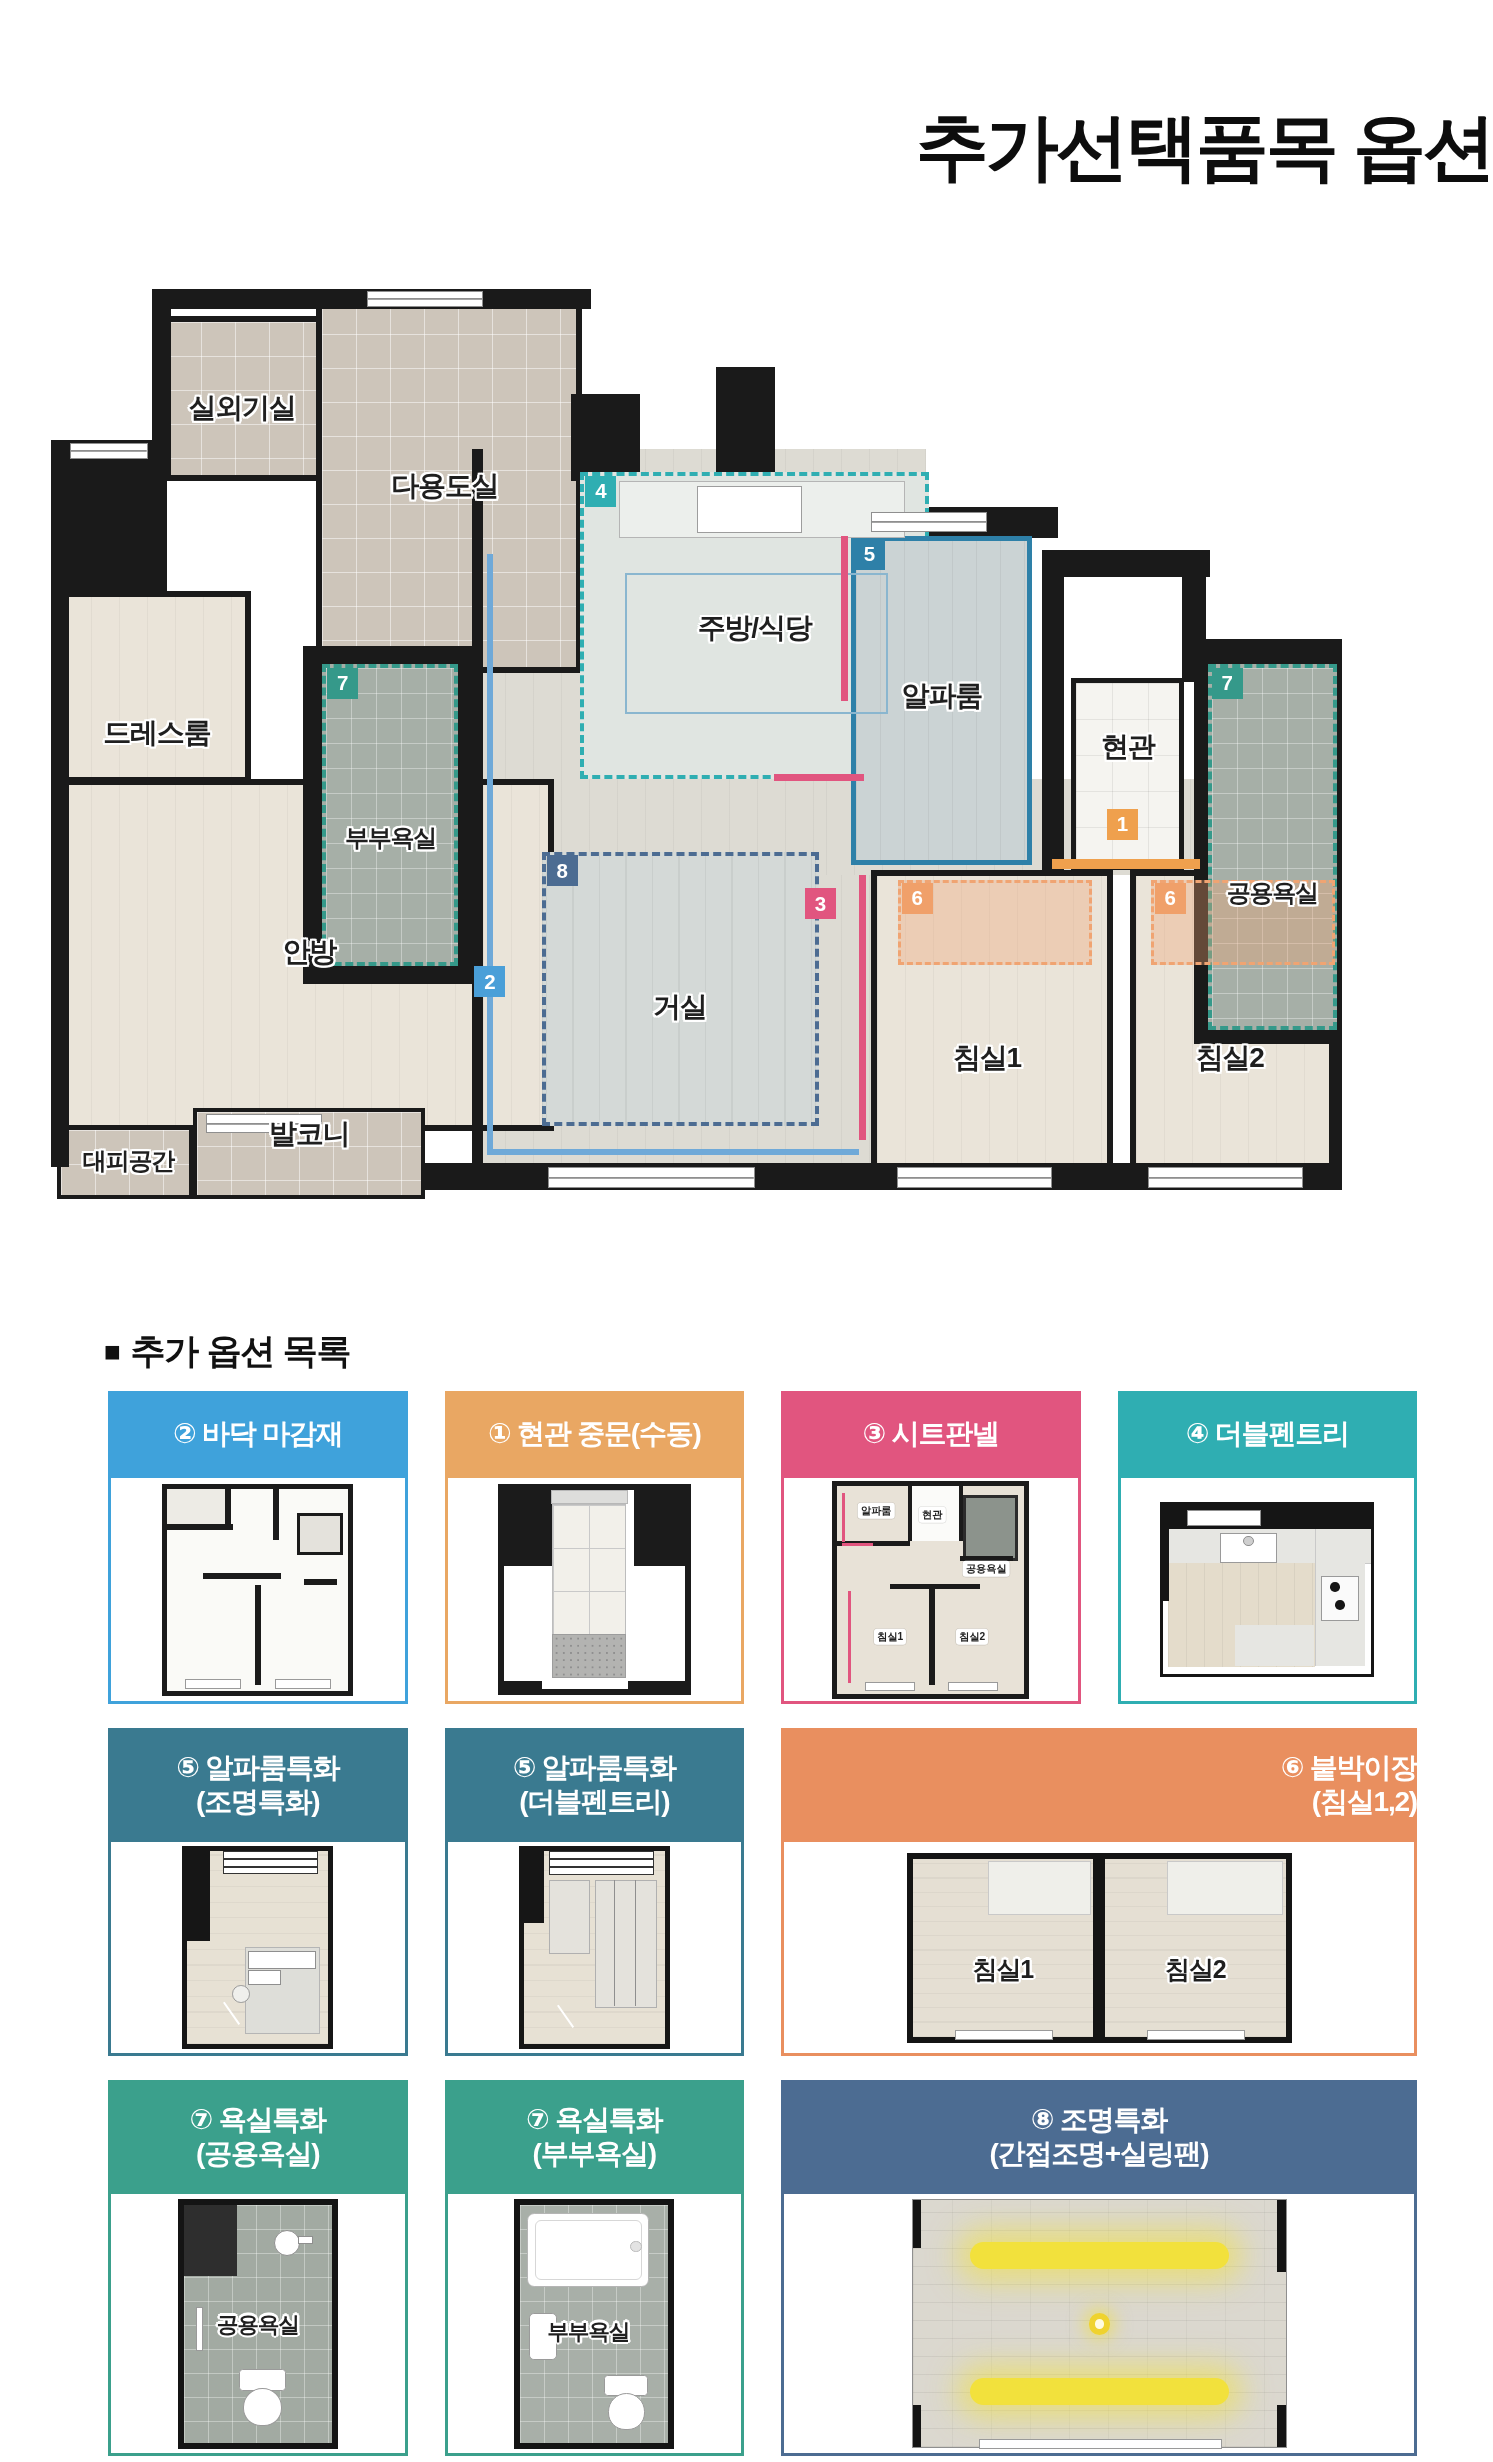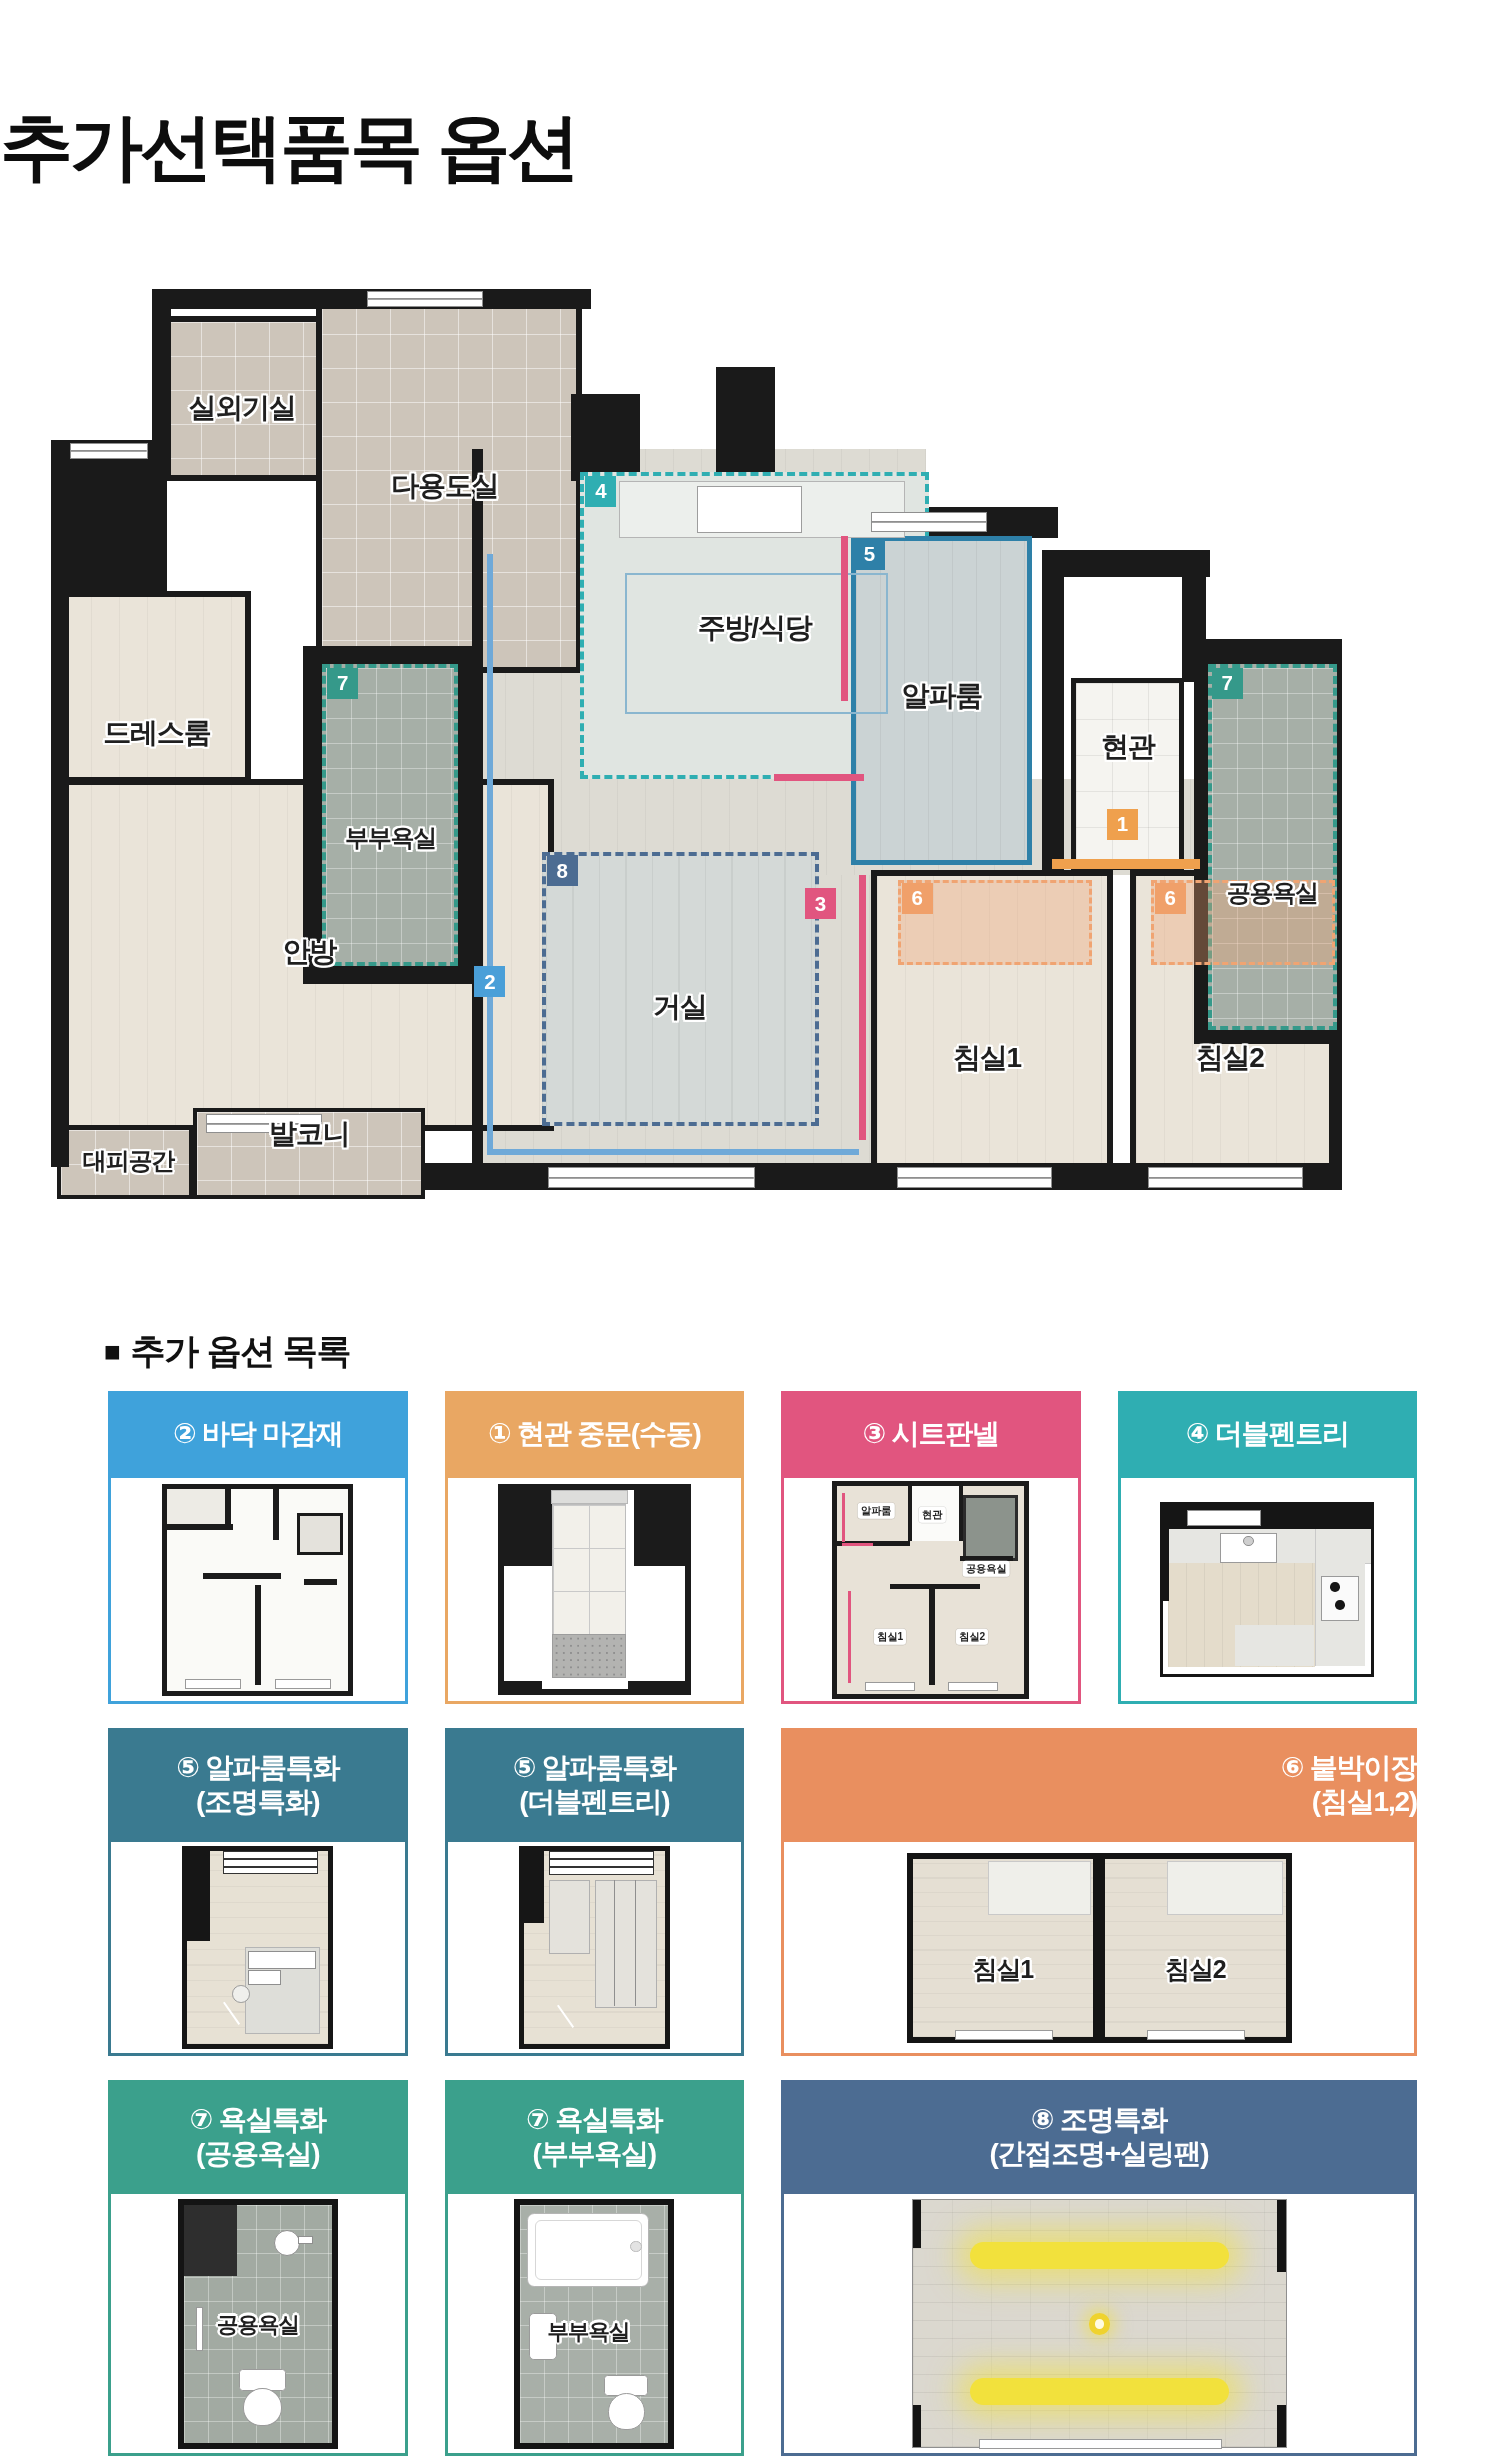--- a/index.html
+++ b/index.html
@@ -1,20 +1,20 @@
 <!DOCTYPE html>
 <html style="font-size:9.6px"><head>
 <meta charset="utf-8">
 <style>
   html,body{margin:0;padding:0;background:#ffffff;}
   #page{position:relative;width:1493px;height:2462px;background:#fff;overflow:hidden;
         font-family:"Liberation Sans","DejaVu Sans",sans-serif;}
   .abs{position:absolute;}
   
-  #title-row{position:absolute;top:99px;left:0;width:100%;display:flex;justify-content:space-between;align-items:center;gap:20px;}
+  #title-row{position:absolute;top:99px;left:0;width:100%;display:flex;justify-content:flex-end;align-items:center;gap:20px;}
   #main-title{font-size:73px;font-weight:800;letter-spacing:-3px;color:#0d0d0d;}
   #badge{color:#fff;font-size:65px;font-weight:800;padding:6px 37px;border-radius:29px;letter-spacing:0;}
   
   #plan{position:absolute;left:51px;top:289px;width:1291px;height:915px;}
   .wall{position:absolute;background:#1a1a1a;}
   .room{position:absolute;box-sizing:border-box;}
   .wood{background:#EAE4D9;background-image:repeating-linear-gradient(90deg,rgba(0,0,0,0.04) 0 1.2px,transparent 1.2px 28px);}
   .woodg{background:#DDDBD3;background-image:repeating-linear-gradient(90deg,rgba(0,0,0,0.04) 0 1.2px,transparent 1.2px 28px);}
   .tile{background:#CDC5BA;background-image:linear-gradient(rgba(255,255,255,.5) 1.2px,transparent 1.2px),linear-gradient(90deg,rgba(255,255,255,.5) 1.2px,transparent 1.2px);background-size:34px 34px;}
   .btile{background:#A6AFA7;background-image:linear-gradient(rgba(255,255,255,.35) 1.2px,transparent 1.2px),linear-gradient(90deg,rgba(255,255,255,.35) 1.2px,transparent 1.2px);background-size:25px 25px;}

